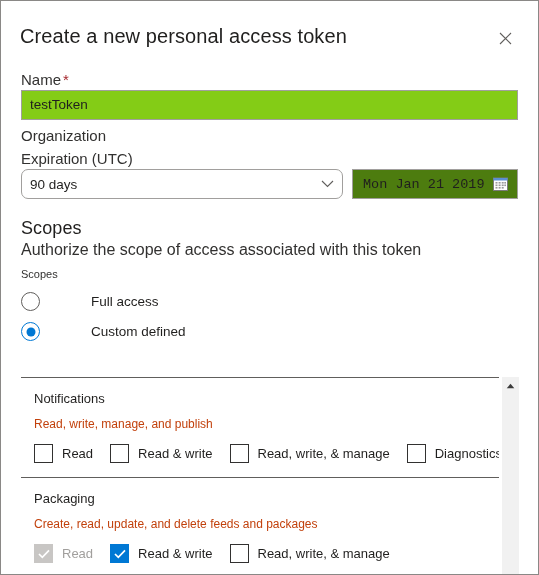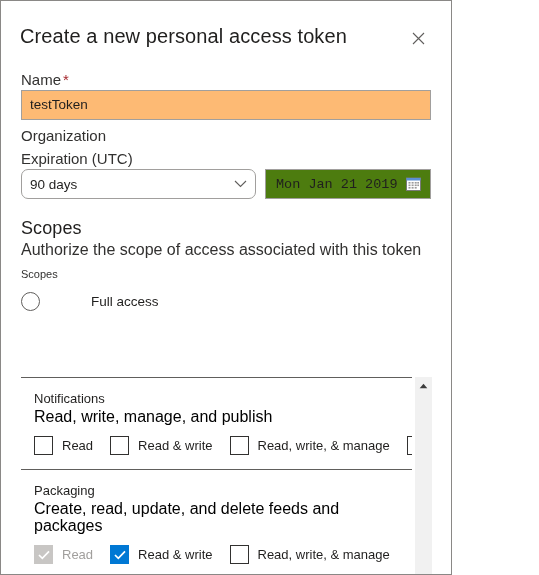--- a/index.html
+++ b/index.html
@@ -7,21 +7,21 @@
     margin: 0;
     padding: 0;
     background: #ffffff;
   }
   body {
     font-family: "Liberation Sans", sans-serif;
     color: #201f1e;
   }
   #dialog {
     position: relative;
-    width: 452px;
+    width: 539px;
     height: 575px;
     background: #ffffff;
     border: 1px solid #8a8886;
     overflow: hidden;
   }
 
   
   .dlg-header {
     display: flex;
     align-items: flex-start;
@@ -64,21 +64,21 @@
     font-weight: 400;
   }
   .req-star {
     color: #a4262c;
     padding-left: 2px;
   }
   .txt-input {
     width: 100%;
     height: 30px;
     border: 1px solid #a19f9d;
-    background: #fdba74;
+    background: #84cc16;
     font-family: "Liberation Sans", sans-serif;
     font-size: 13.5px;
     color: #201f1e;
     padding: 0 8px;
     line-height: 28px;
     display: flex;
     align-items: center;
   }
   .field-block { margin-bottom: 9px; }
 
@@ -212,24 +212,24 @@
     border-top: 1px solid #605e5c;
     padding: 12px 0 14px 13px;
   }
   .scope-title {
     font-size: 13px;
     font-weight: normal;
     color: #201f1e;
     line-height: 18px;
   }
   .scope-desc {
-    font-size: 16px;
-    color: #000000;
+    font-size: 12px;
+    color: #c2410c;
     line-height: 17px;
-    margin-top: 0;
+    margin-top: 8px;
   }
   .cb-row {
     display: flex;
     align-items: center;
     margin-top: 11px;
     flex-wrap: nowrap;
   }
   .cb-item {
     display: flex;
     align-items: center;
@@ -359,20 +359,24 @@
     </div>
 
     <div class="scopes-head">Scopes</div>
     <div class="scopes-sub">Authorize the scope of access associated with this token</div>
     <div class="scopes-minilabel">Scopes</div>
 
     <div class="radio-row">
       <span class="radio"></span>
       <span class="radio-label">Full access</span>
     </div>
+    <div class="radio-row">
+      <span class="radio checked"></span>
+      <span class="radio-label">Custom defined</span>
+    </div>
   </div>
 
   <div class="scope-panel">
     <div class="scope-scroll">
 
       <div class="scope-group">
         <div class="scope-title">Notifications</div>
         <div class="scope-desc">Read, write, manage, and publish</div>
         <div class="cb-row">
           <div class="cb-item">

